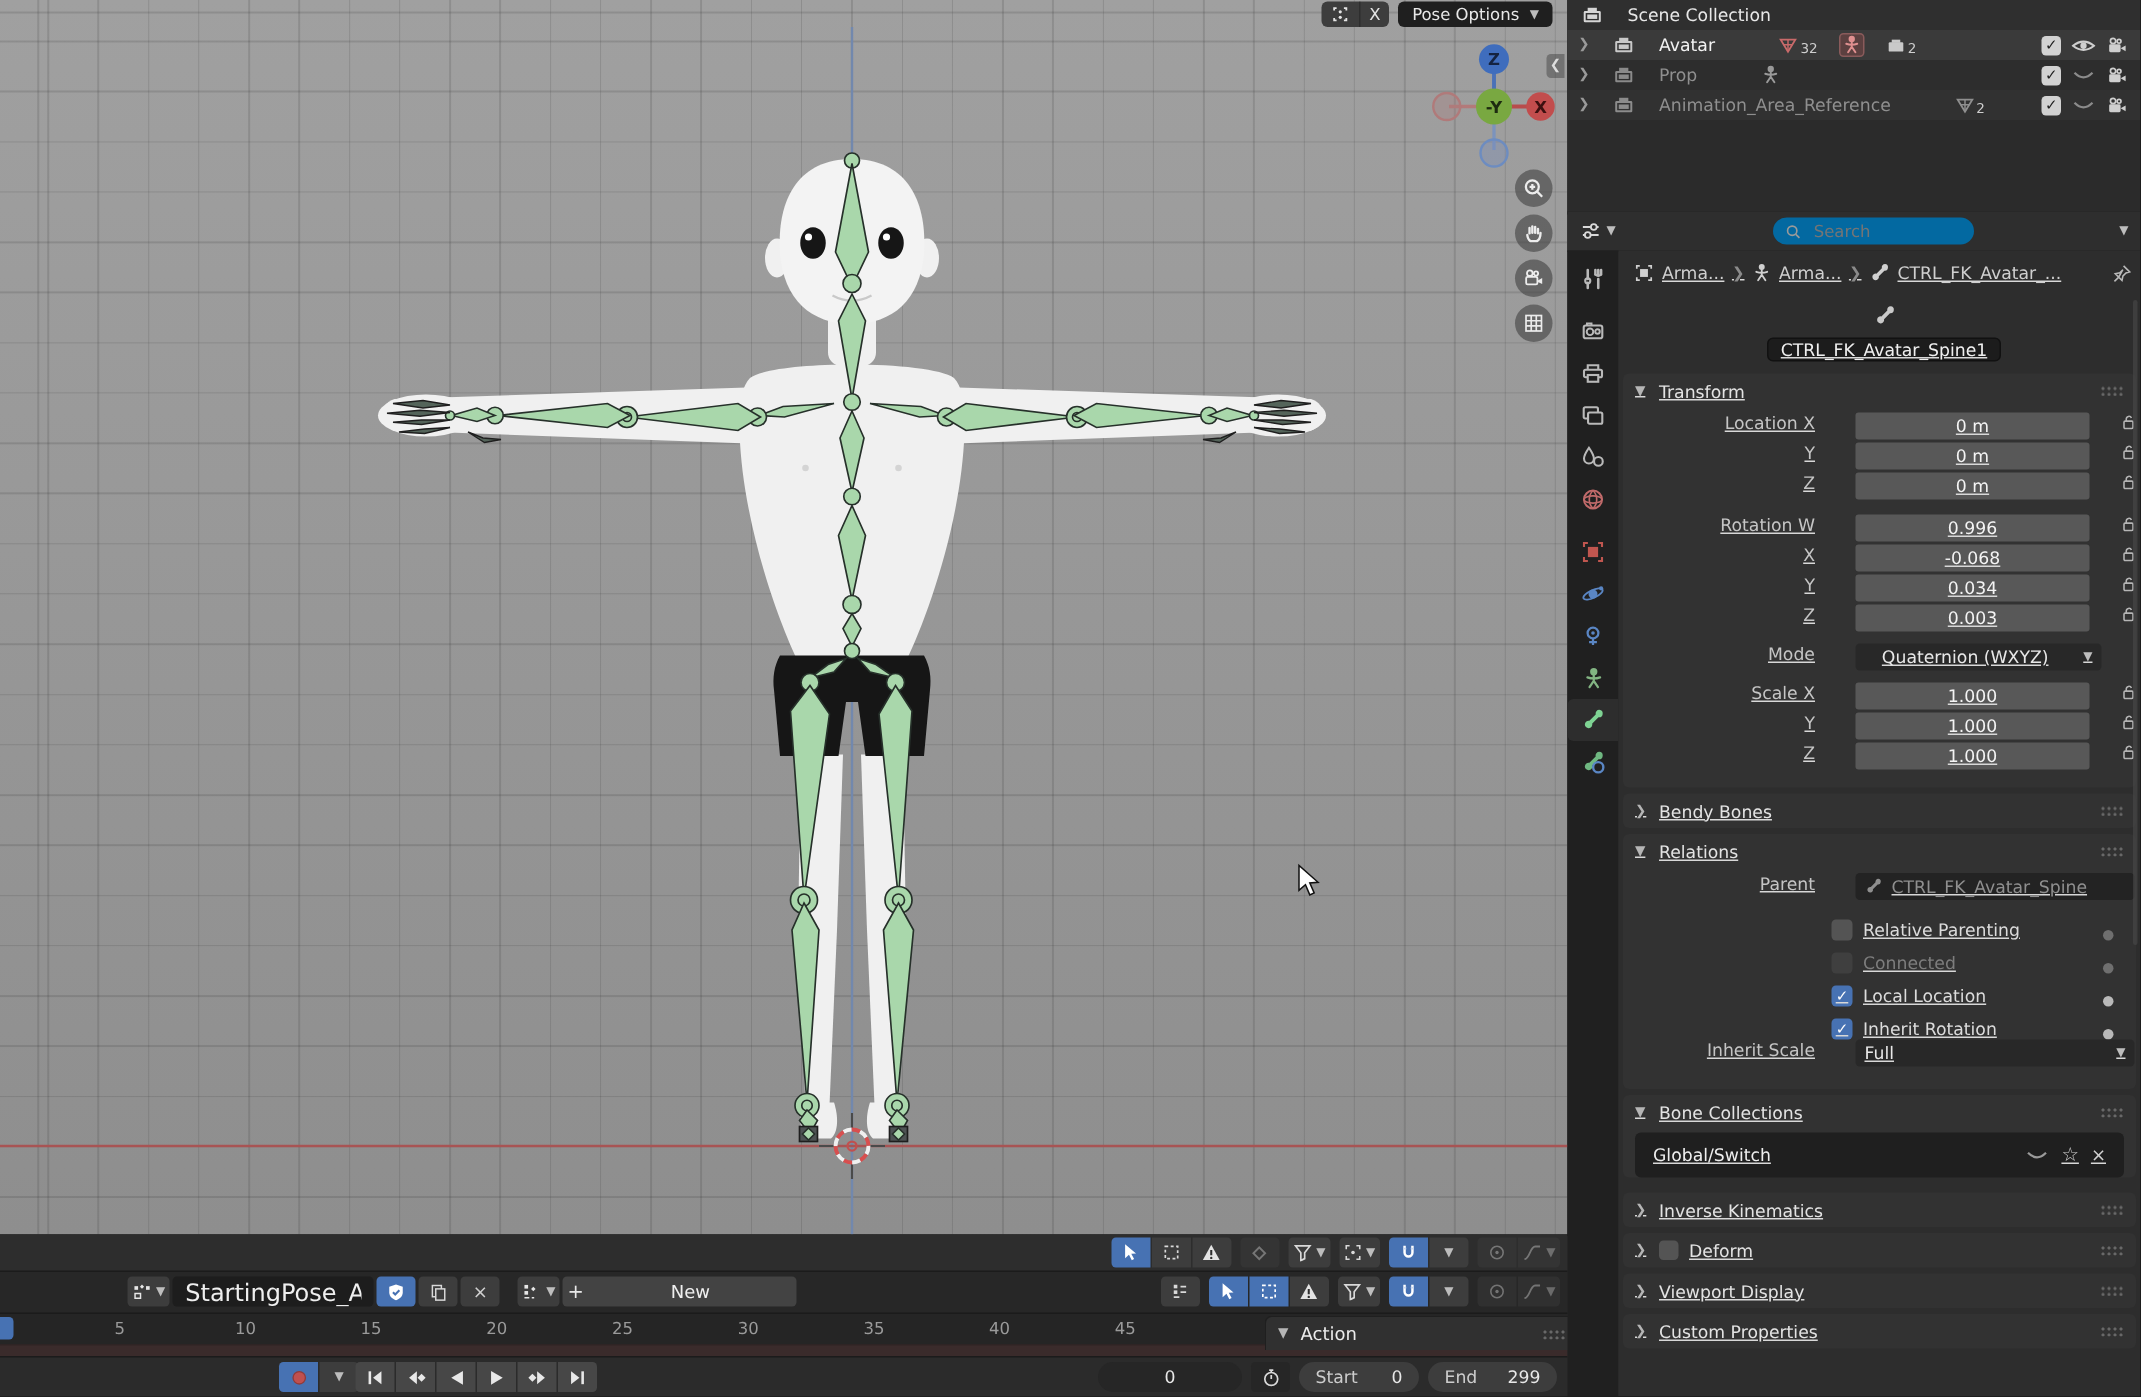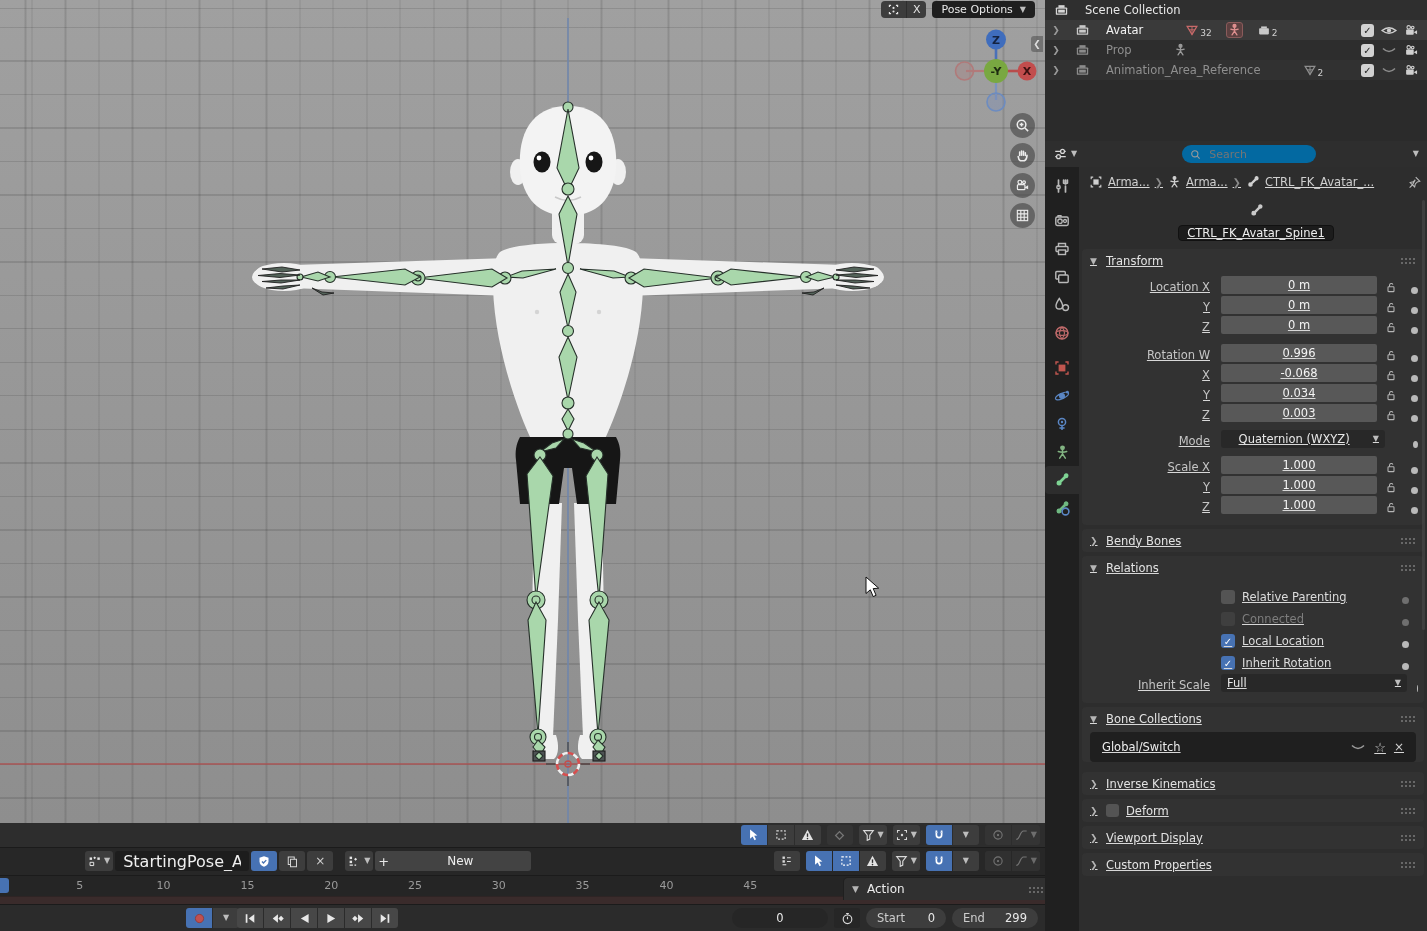--- a/index.html
+++ b/index.html
@@ -61,21 +61,21 @@
   #props-content{left:1079px;top:167px;width:348px;height:764px;background:#2d2d2d;overflow:hidden;text-decoration:underline;}
   .crumbs{display:flex;align-items:center;height:26px;padding:2px 6px 0 10px;gap:5px;color:#cfcfcf;font-size:11.5px;}
   .crumb-sep{color:#8a8a8a;font-size:10px;}
   #bone-name-row{display:flex;align-items:center;gap:7px;padding:8px 6px 8px 12px;flex-direction:column;}
   #bone-name-field{flex:1;height:20px;background:#1c1c1c;border-radius:4px;color:#f0f0f0;font-size:11.5px;padding:0 8px;border:1px solid #111;display:flex;align-items:center;}
   .panel{background:#323232;border-radius:4px;margin:0 3px 4px 3px;}
   .panel-head{display:flex;align-items:center;height:23px;padding:0 8px;gap:7px;color:#e3e3e3;font-size:11.5px;}
   .panel-head .grip{margin-left:auto;}
   .pchev{color:#b5b5b5;font-size:9px;width:9px;}
   .pbody{padding:3px 6px 10px 0;}
-  .prow{display:flex;align-items:flex-end;height:19px;margin-bottom:1px;}
+  .prow{display:flex;align-items:flex-start;height:19px;margin-bottom:1px;gap:16px;}
   .plabel{width:128px;text-align:right;padding-right:11px;color:#c5c5c5;font-size:11.5px;flex:none;}
   .pfield{width:156px;height:18px;background:#585858;border-radius:2px;color:#f4f4f4;font-size:11.5px;display:flex;align-items:center;justify-content:center;flex:none;}
   .pdrop{width:152px;height:18px;background:#282828;border-radius:3px;color:#e8e8e8;font-size:11.5px;display:flex;align-items:center;flex:none;padding:0 6px;}
   .pdrop.wide{width:174px;}
   .pdrop .chev{margin-left:auto;}
   .lockic{width:20px;display:flex;justify-content:center;margin-left:4px;}
   .decor{width:7px;height:7px;border-radius:50%;background:#b9b9b9;margin-left:10px;}
   .decor.dim{background:#6f6f6f;}
   .group-gap{height:8px;}
   .cbrow{display:flex;align-items:flex-end;height:22px;}
@@ -957,20 +957,29 @@
       </div>
     </div>
 
     <div class="panel">
       <div class="panel-head">
         <span class="pchev">▼</span>
         <span>Relations</span>
         <span class="grip"></span>
       </div>
       <div class="pbody">
+        <div class="prow" style="height:22px;">
+          <span class="plabel">Parent</span>
+          <span class="parentfield">
+            <svg width="12" height="12" viewBox="0 0 16 16">
+                <path d="M12.2,1.2 a2.5,2.5 0 0 0 -2.4,3.1 L5.6,8.5 a2.5,2.5 0 1 0 1.9,1.9 L11.7,6.2 a2.5,2.5 0 1 0 .5,-5 Z" fill="#8f8f8f"></path>
+              </svg>
+            <span>CTRL_FK_Avatar_Spine</span>
+          </span>
+        </div>
         <div class="cbrow">
           <span class="ind"></span>
           <span class="cb"></span>
           <span class="cbl">Relative Parenting</span>
           <span class="decor dim" style="margin-left:auto;margin-right:9px;"></span>
         </div>
         <div class="cbrow">
           <span class="ind"></span>
           <span class="cb dis"></span>
           <span class="cbl dis">Connected</span>

